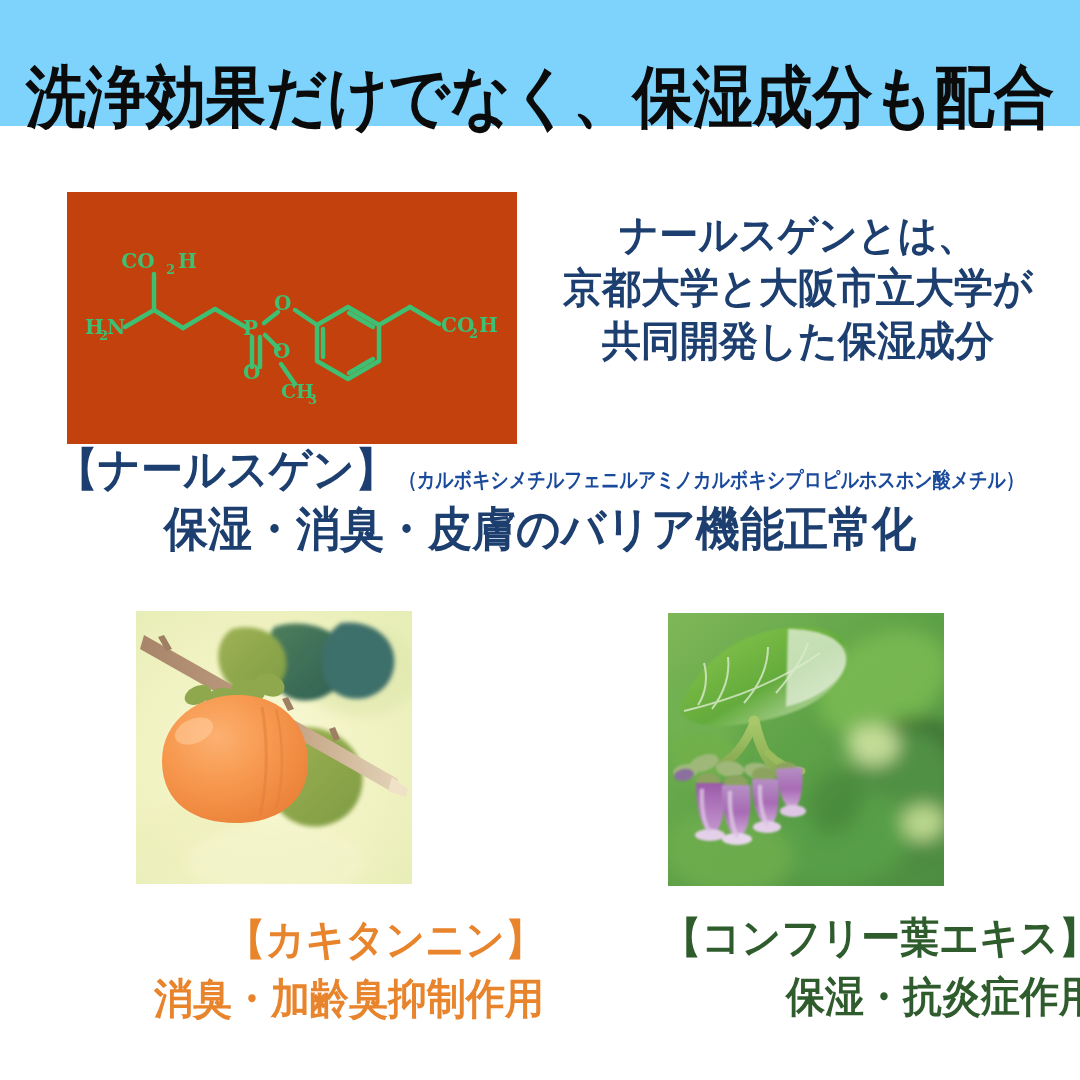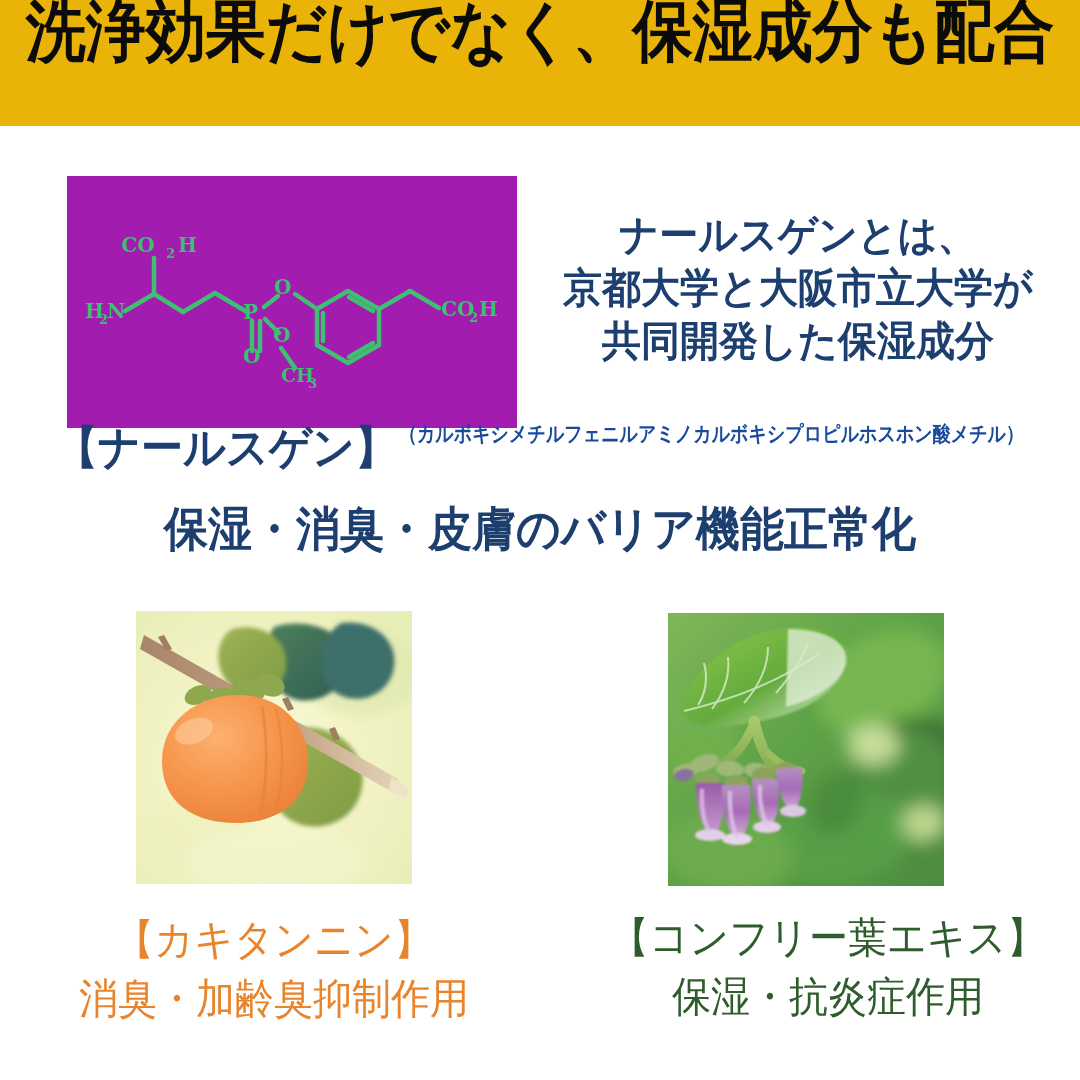--- a/index.html
+++ b/index.html
@@ -15,44 +15,44 @@
     position: relative;
   }
 
   
   .header-band {
     position: absolute;
     left: 0;
     top: 0;
     width: 1080px;
     height: 126px;
-    background: #eab308;
+    background: #7dd3fc;
     display: flex;
-    align-items: flex-start;
+    align-items: flex-end;
     justify-content: center;
   }
   .header-title {
     font-family: "DejaVu Serif", "Liberation Serif", serif;
     font-weight: bold;
     font-size: 60px;
     line-height: 1;
     color: #0b0b0b;
     letter-spacing: 0px;
     white-space: nowrap;
     transform: scaleY(1.12);
   }
 
   
   .chem-panel {
     position: absolute;
     left: 67px;
-    top: 176px;
+    top: 192px;
     width: 450px;
     height: 252px;
-    background: #a21caf;
+    background: #c2410c;
     overflow: hidden;
   }
   .chem-svg { display: block; width: 450px; height: 252px; }
 
   
   .intro-block {
     position: absolute;
     left: 528px;
     top: 212px;
     width: 540px;
@@ -63,24 +63,24 @@
     font-size: 39px;
     line-height: 50px;
     transform: scaleY(1.06);
   }
   .intro-line { display: block; white-space: nowrap; }
 
   
   .name-row {
     position: absolute;
     left: 0;
-    top: 427px;
+    top: 449px;
     width: 1080px;
     display: flex;
-    align-items: flex-start;
+    align-items: flex-end;
     justify-content: center;
   }
   .name-main {
     color: #1d3f70;
     font-family: "DejaVu Serif", "Liberation Serif", serif;
     font-weight: bold;
     font-size: 42px;
     line-height: 1;
     white-space: nowrap;
     transform: scaleY(1.08);
@@ -120,23 +120,23 @@
     overflow: hidden;
   }
   .photo-left  { left: 136px; top: 611px; }
   .photo-right { left: 668px; top: 613px; }
   .photo svg { display: block; width: 100%; height: 100%; }
 
   
   .caption {
     position: absolute;
     width: 540px;
-    text-align: center;
-    font-family: "DejaVu Serif", "Liberation Serif", serif;
-    font-weight: normal;
+    text-align: right;
+    font-family: "DejaVu Serif", "Liberation Serif", serif;
+    font-weight: bold;
     line-height: 1;
   }
   .caption-left  { left: 4px; top: 920px; }
   .caption-right { left: 558px; top: 918px; }
   .caption .cap-title {
     display: block;
     font-size: 39px;
     white-space: nowrap;
     transform: scaleY(1.08);
   }

